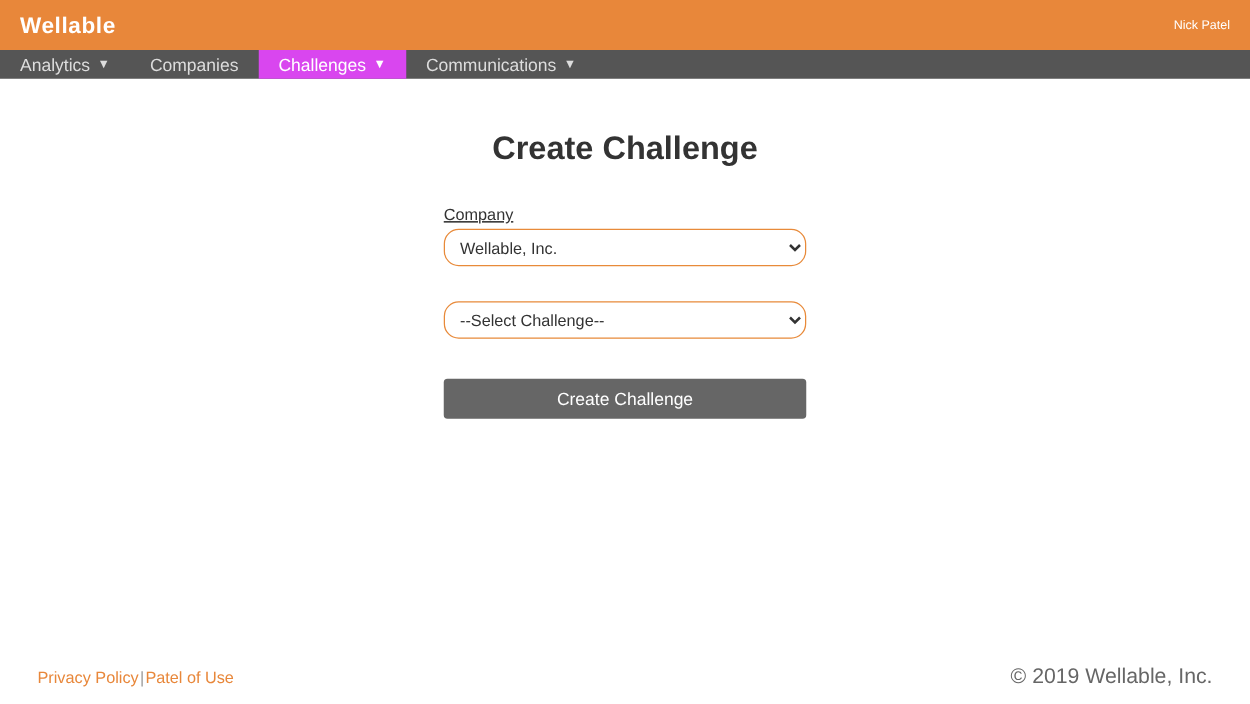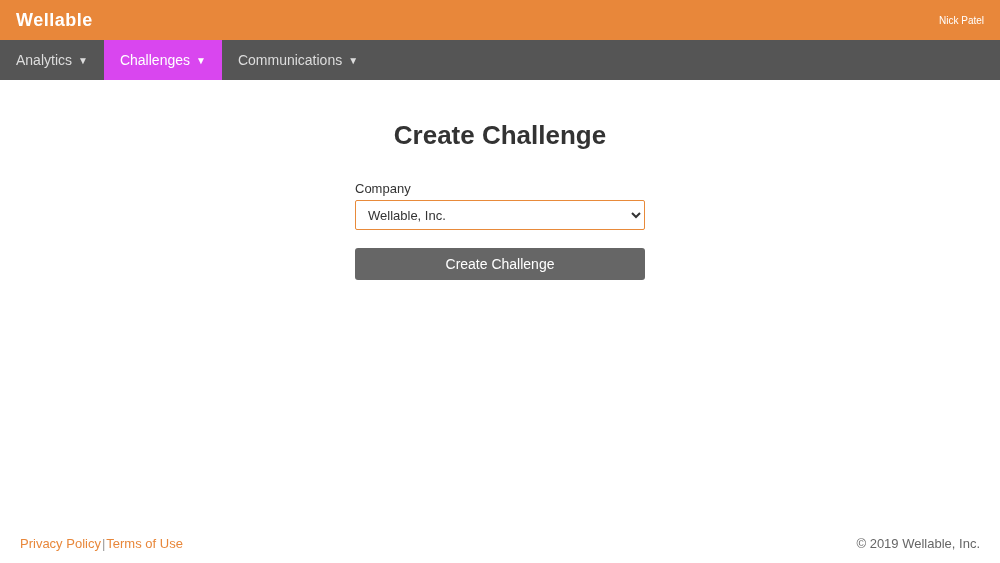--- a/index.html
+++ b/index.html
@@ -21,21 +21,21 @@
       letter-spacing: 0.5px;
     }
     #user-name {
       color: #fff;
       font-size: 10px;
     }
 
     
     #nav-bar {
       background: #555;
-      height: 40px;
+      height: 23px;
       display: flex;
       align-items: stretch;
     }
     .nav-item {
       display: flex;
       align-items: center;
       padding: 0 16px;
       color: #ddd;
       font-size: 14px;
       cursor: pointer;
@@ -65,35 +65,36 @@
       font-weight: bold;
       color: #333;
       margin-bottom: 30px;
     }
 
     #form-container {
       width: 290px;
     }
 
     .field-group {
-      margin-bottom: 14px;
+      margin-bottom: 28px;
+      text-decoration: underline;
     }
 
     .field-label {
       display: block;
       font-size: 13px;
       color: #333;
       margin-bottom: 4px;
     }
 
     .field-select {
       width: 100%;
       padding: 6px 8px;
       border: 1px solid #e88a3a;
-      border-radius: 2px;
+      border-radius: 12px;
       background: #fff;
       font-size: 13px;
       color: #333;
       appearance: auto;
       cursor: pointer;
       height: 30px;
     }
 
     #create-btn {
       width: 100%;
@@ -105,53 +106,56 @@
       font-size: 14px;
       cursor: pointer;
       margin-top: 4px;
     }
 
     
     #footer {
       display: flex;
       justify-content: space-between;
       align-items: center;
-      padding: 12px 20px;
+      padding: 12px 30px;
       border-top: none;
     }
     #footer-links {
       display: flex;
       gap: 0;
       font-size: 13px;
     }
     #footer-links a {
       color: #e8873a;
       text-decoration: none;
     }
     #footer-links .separator {
       color: #999;
       margin: 0 1px;
     }
     #footer-copyright {
-      font-size: 13px;
+      font-size: 17px;
       color: #666;
     }
   </style>
 </head>
 <body>
 
 <div id="top-bar">
   <span id="logo">Wellable</span>
   <span id="user-name">Nick Patel</span>
 </div>
 
 <nav id="nav-bar">
   <div class="nav-item">
     <span>Analytics</span>
     <span class="nav-arrow">▼</span>
+  </div>
+  <div class="nav-item">
+    <span>Companies</span>
   </div>
   <div class="nav-item active">
     <span>Challenges</span>
     <span class="nav-arrow">▼</span>
   </div>
   <div class="nav-item">
     <span>Communications</span>
     <span class="nav-arrow">▼</span>
   </div>
 </nav>
@@ -162,26 +166,29 @@
   <div id="form-container">
 
     <div class="field-group">
       <label class="field-label">Company</label>
       <select class="field-select">
         <option>Wellable, Inc.</option>
       </select>
     </div>
 
     <div class="field-group">
+      <select class="field-select">
+        <option value="">--Select Challenge--</option>
+      </select>
     </div>
 
     <button id="create-btn">Create Challenge</button>
   </div>
 </div>
 
 <footer id="footer">
   <div id="footer-links">
     <a href="#">Privacy Policy</a>
     <span class="separator"> | </span>
-    <a href="#">Terms of Use</a>
+    <a href="#">Patel of Use</a>
   </div>
   <div id="footer-copyright">© 2019 Wellable, Inc.</div>
 </footer>
 
 </body></html>

